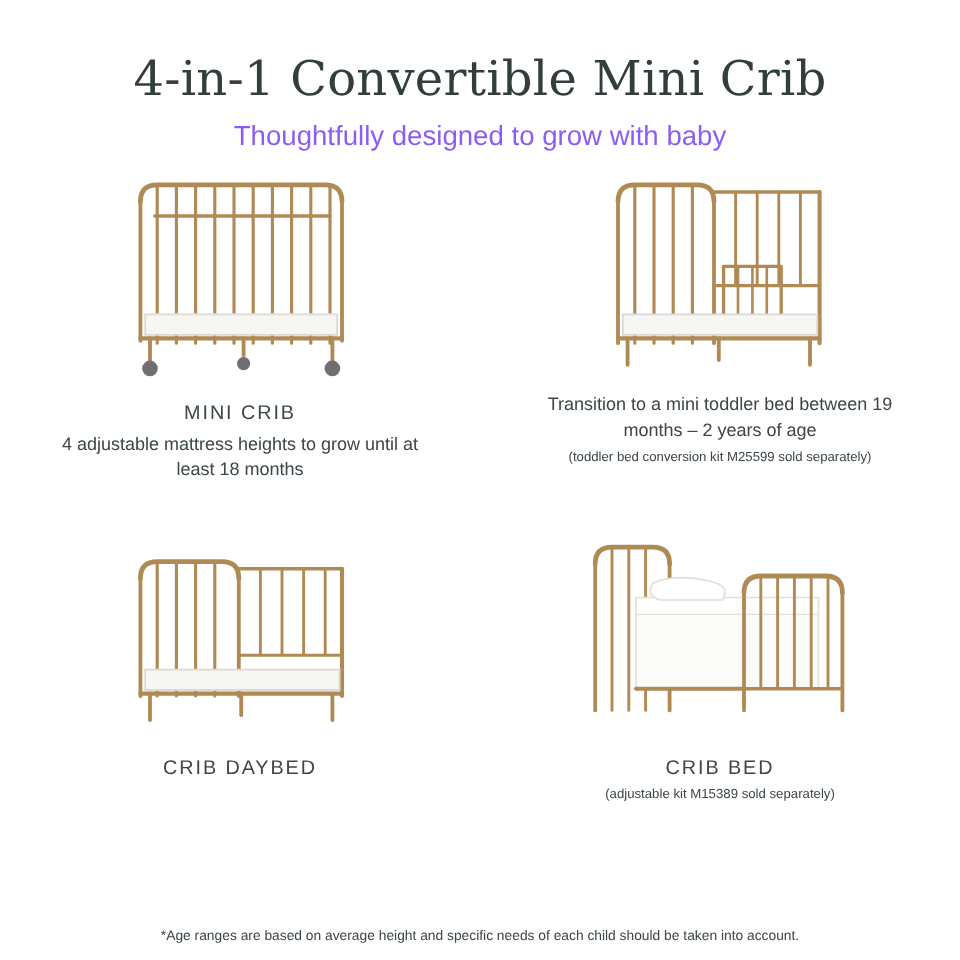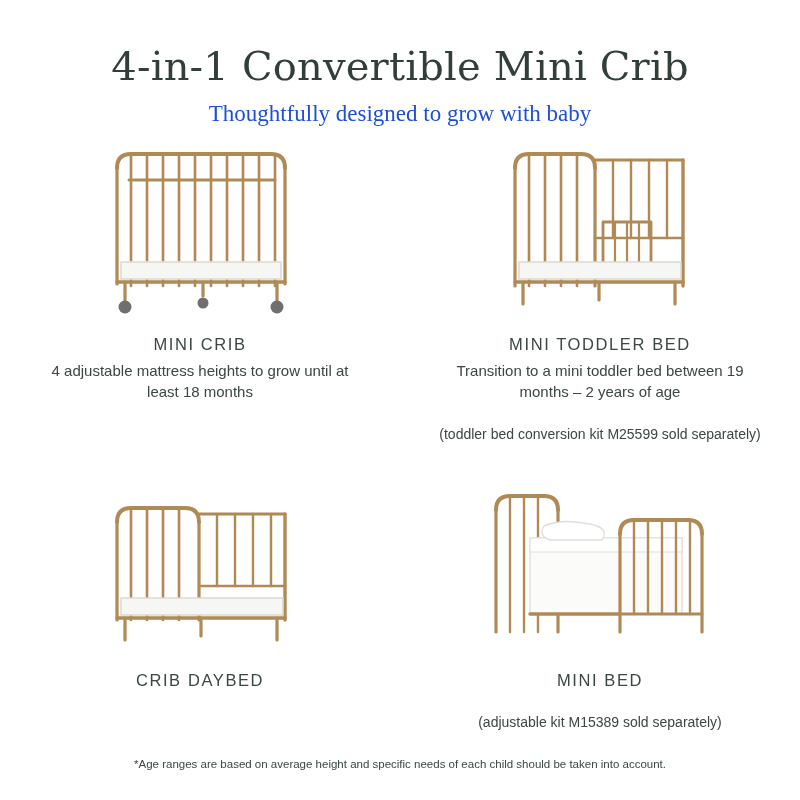--- a/index.html
+++ b/index.html
@@ -28,24 +28,24 @@
     font-family: "DejaVu Serif", serif;
     font-size: 40px;
     font-weight: 400;
     letter-spacing: 0.2px;
     color: #323f38;
     margin: 14px 0 0 0;
     text-align: center;
     line-height: 1.1;
   }
   .subtitle {
-    font-family: Liberation Serif, serif;
+    font-family: Liberation Sans, sans-serif;
     font-size: 23px;
     font-weight: 400;
-    color: #1d4ed8;
+    color: #8b5cf6;
     margin: 12px 0 0 0;
     text-align: center;
     line-height: 1.2;
   }
   .grid {
     margin-top: 18px;
     width: 760px;
     display: grid;
     grid-template-columns: 1fr 1fr;
     grid-template-rows: auto auto;
@@ -76,29 +76,29 @@
     font-family: "Liberation Sans", sans-serif;
     font-size: 15px;
     line-height: 1.42;
     color: #3b4740;
     margin-top: 6px;
     text-align: center;
     max-width: 330px;
   }
   .cap-note {
     font-family: "Liberation Sans", sans-serif;
-    font-size: 14px;
-    color: #3b4740;
-    margin-top: 24px;
+    font-size: 11px;
+    color: #3b4740;
+    margin-top: 6px;
     text-align: right;
     max-width: 340px;
   }
   .footnote {
     position: absolute;
-    bottom: 30px;
+    bottom: 14px;
     left: 0;
     right: 0;
     text-align: center;
     font-size: 11.5px;
     color: #3b4740;
   }
   svg { display: block; }
 </style>
 </head>
 <body>
@@ -196,21 +196,20 @@
             <path d="M34 116 L196 116 L196 133 L34 133 Z" fill="#f6f6f4" stroke="#ddd9d2" stroke-width="1.5"></path>
           </g>
           <g stroke="#b08a55" stroke-width="3.2" fill="none" stroke-linecap="round">
             <path d="M30 136 L198 136" stroke-width="3.4"></path>
             <path d="M38 136 L38 158"></path>
             <path d="M190 136 L190 158"></path>
             <path d="M114 136 L114 154"></path>
           </g>
         </svg>
       </div>
-      <div class="cap-title">MINI TODDLER BED</div>
       <div class="cap-desc">Transition to a mini toddler bed between 19 months – 2 years of age</div>
       <div class="cap-note">(toddler bed conversion kit M25599 sold separately)</div>
     </div>
 
     <div class="cell">
       <div class="art">
         <svg width="230" height="175" viewBox="0 0 230 175">
           <g stroke="#b08a55" stroke-width="3.2" fill="none" stroke-linecap="round">
 
             <path d="M32 40 Q32 26 46 26 L100 26 Q114 26 114 40" stroke-width="4"></path>
@@ -280,20 +279,20 @@
               <path d="M192 39 L192 132"></path>
               <path d="M206 39 L206 132"></path>
               <path d="M220 39 L220 132"></path>
             </g>
             <path d="M150 132 L232 132" stroke-width="3"></path>
 
             <path d="M60 132 L150 132" stroke-width="3.4"></path>
           </g>
         </svg>
       </div>
-      <div class="cap-title">MINI BED</div>
+      <div class="cap-title">CRIB BED</div>
       <div class="cap-note">(adjustable kit M15389 sold separately)</div>
     </div>
 
   </div>
 
   <div class="footnote">*Age ranges are based on average height and specific needs of each child should be taken into account.</div>
 </div>
 
 </body></html>

